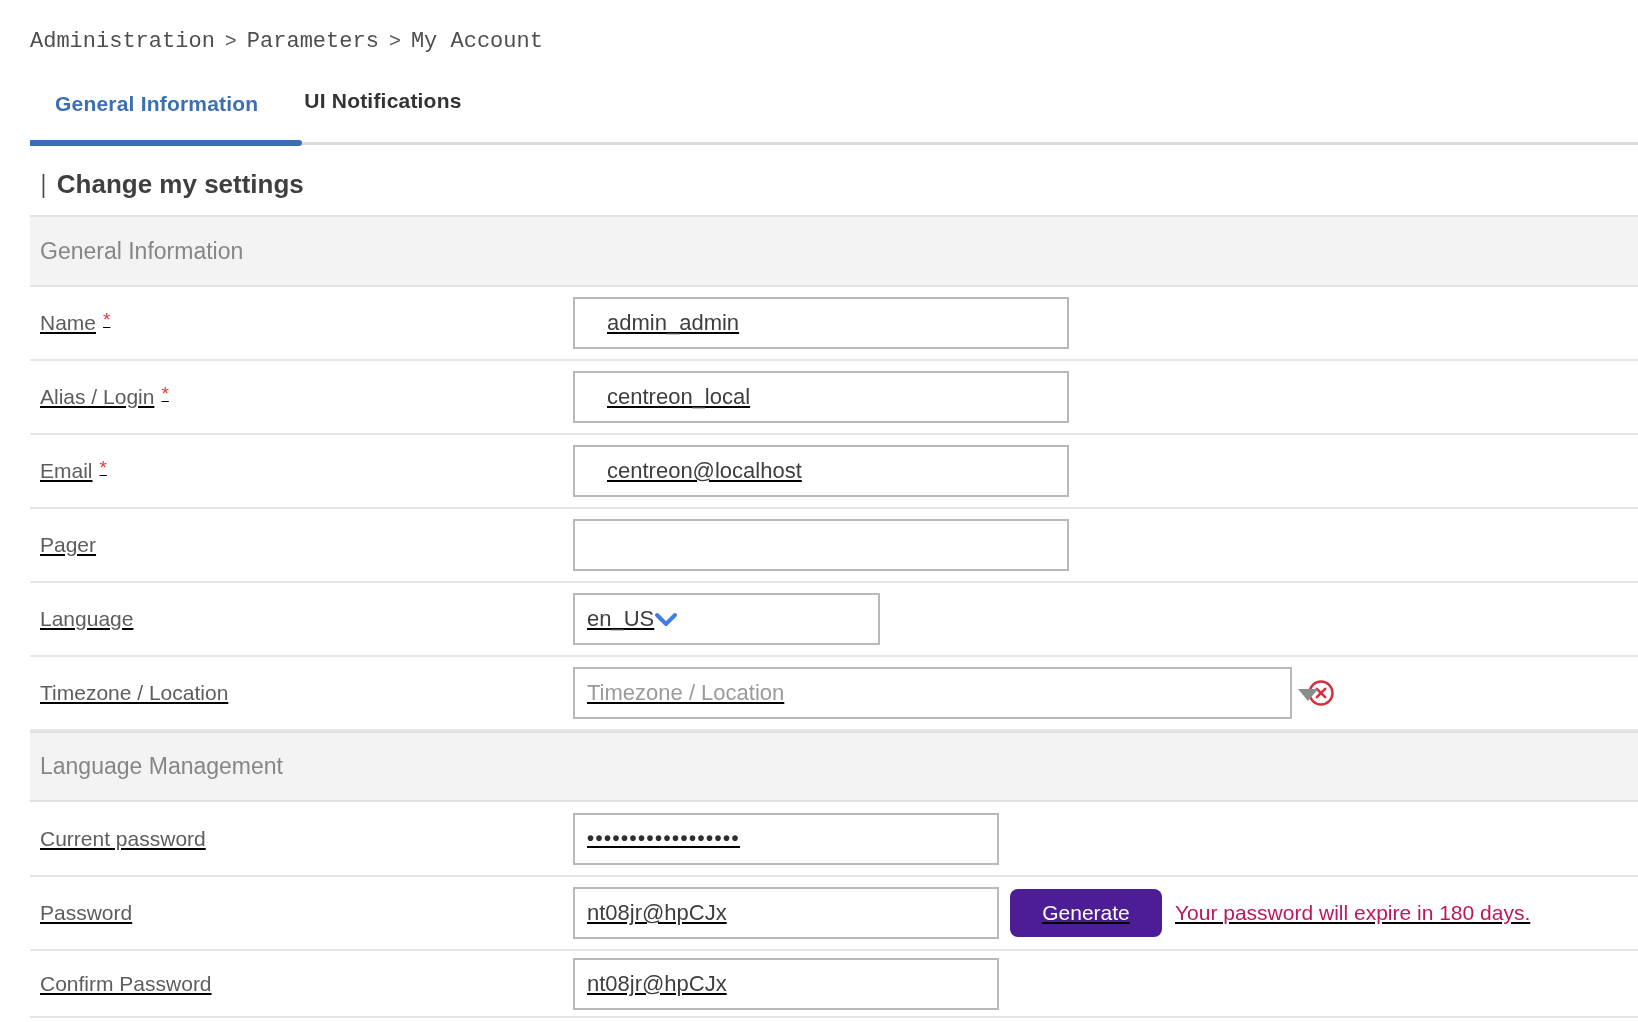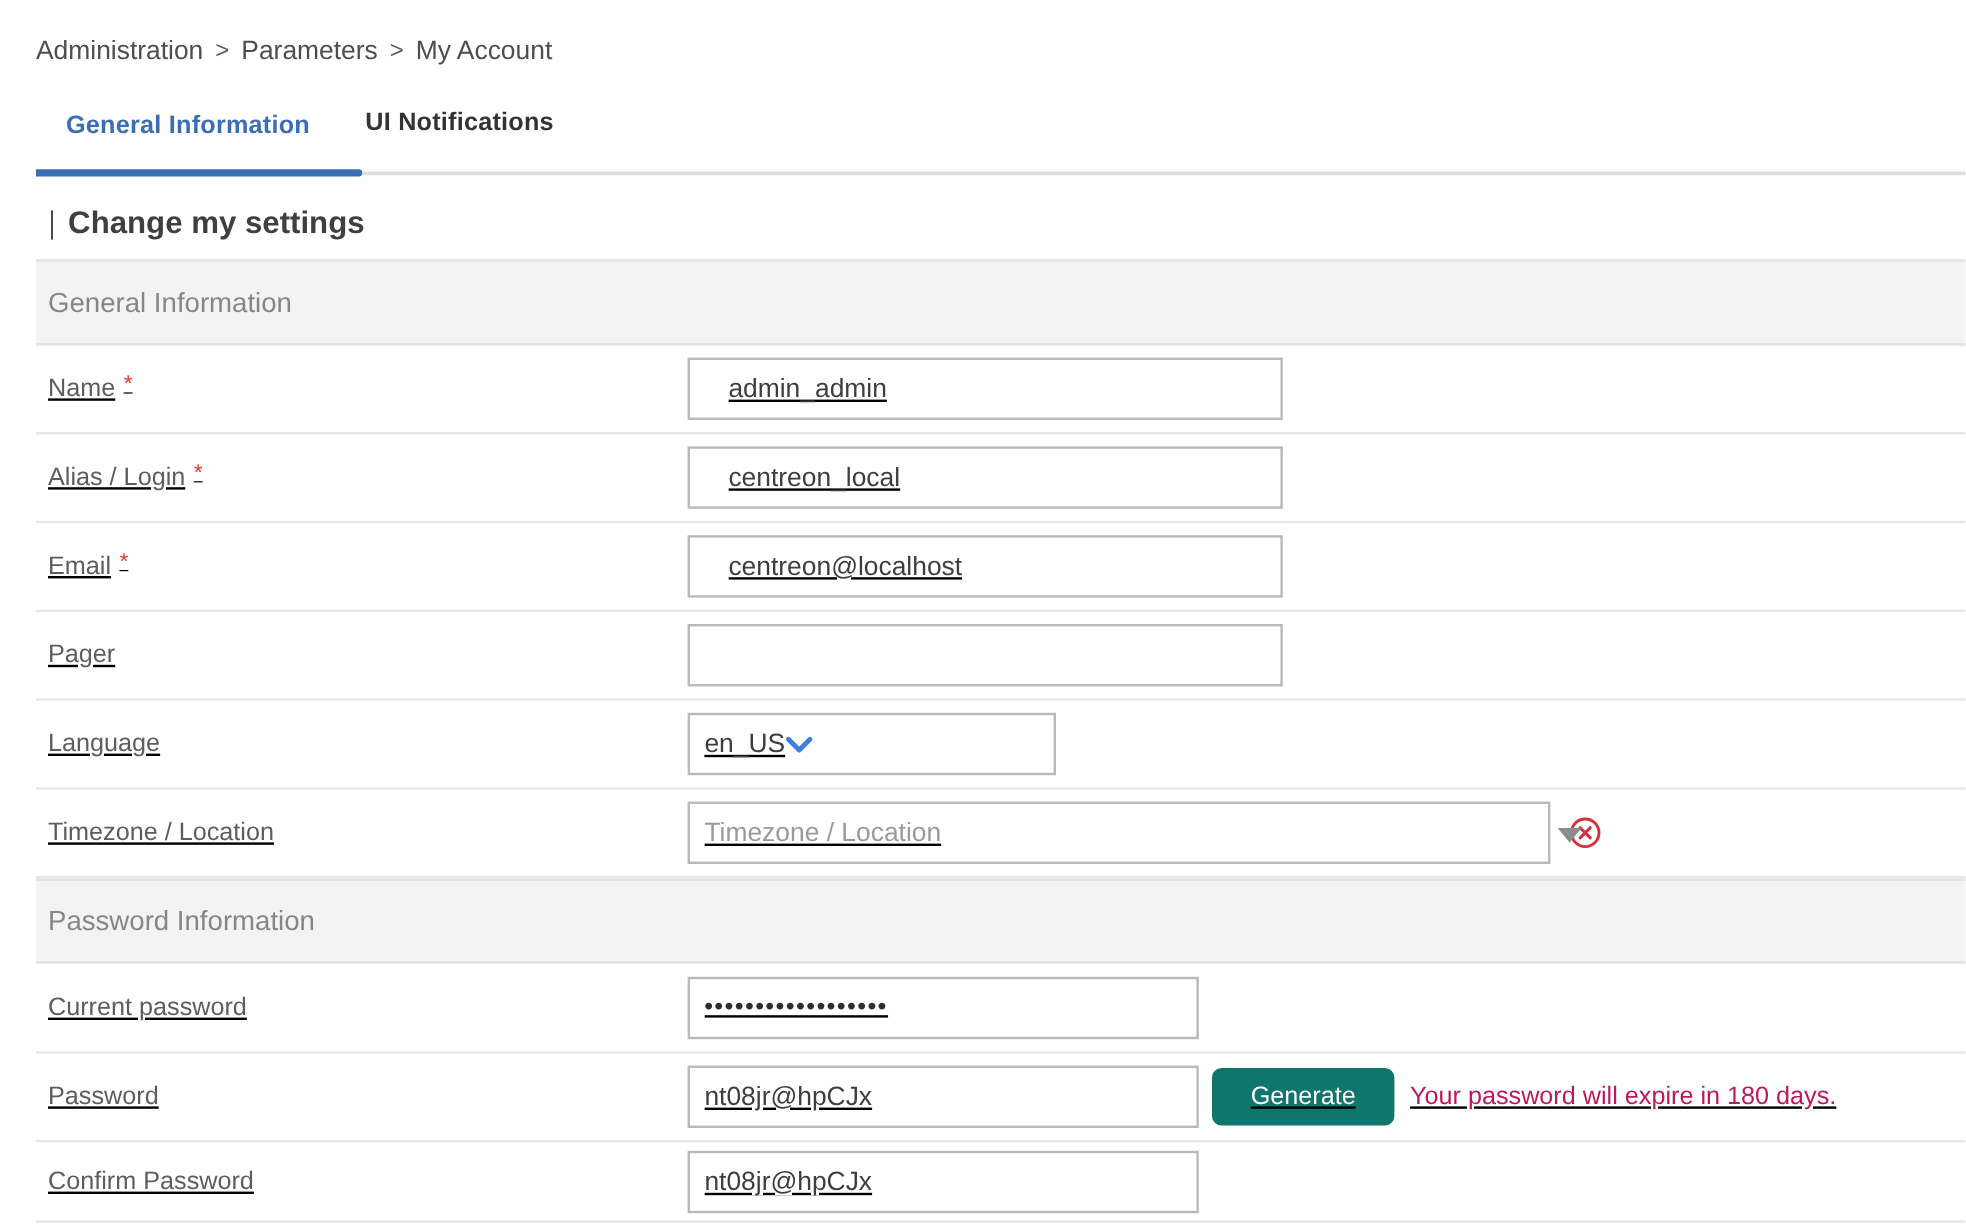--- a/index.html
+++ b/index.html
@@ -1,21 +1,21 @@
 <!DOCTYPE html>
 <html><head>
 <meta charset="utf-8">
 <style>
   * { margin:0; padding:0; box-sizing:border-box; }
   html,body { width:1638px; height:1022px; background:#ffffff;
     font-family:"Liberation Sans", sans-serif; overflow:hidden; }
 
   
   .breadcrumb { padding:29px 0 0 30px; font-size:22px; color:#555555;
-    display:flex; align-items:center; gap:10px; }
+    display:flex; align-items:center; gap:10px;font-family:Liberation Mono, monospace; }
   .crumb { color:#4e4e4e; cursor:pointer; }
   .crumb-sep { color:#5a5a5a; font-size:20px; }
 
   
   .tabbar { position:relative; margin-top:38px; height:57px; }
   .tab-labels { display:flex; gap:46px; padding-left:55px; }
   .tab { font-size:21px; font-weight:bold; letter-spacing:.2px; cursor:pointer; }
   .tab-active { color:#3b6eb4; }
   .tab-inactive { color:#333333; transform:translateY(-3px);text-align:right; }
   .underline-blue { position:absolute; left:30px; top:48px; width:272px; height:6px;
@@ -59,21 +59,21 @@
   .select-value { font-size:22px; color:#3e3e3e; }
 
   
   .combo-wrap { position:relative; display:flex; align-items:center; }
   .combo-arrow { position:absolute; right:18px; top:22px; width:0; height:0;
     border-left:10px solid transparent; border-right:10px solid transparent;
     border-top:12px solid #8c8c8c; cursor:pointer; }
   .clear-icon { margin-left:14px; cursor:pointer; display:flex; align-items:center; }
 
   
-  .btn-generate { margin-left:11px; width:152px; height:48px; background:#0f766e;
+  .btn-generate { margin-left:11px; width:152px; height:48px; background:#4c1d95;
     color:#ffffff; font-family:inherit; font-size:21px; border:none;
     border-radius:8px; cursor:pointer; }
   .expiry-msg { margin-left:13px; font-size:21px; color:#be185d; white-space:nowrap; }
 </style>
 </head>
 <body>
 
 <nav class="breadcrumb">
   <span class="crumb">Administration</span>
   <span class="crumb-sep">&gt;</span>
@@ -155,21 +155,21 @@
     <span class="clear-icon">
       <svg width="30" height="30" viewBox="0 0 30 30">
         <circle cx="15" cy="15" r="11.5" fill="none" stroke="#d62f3e" stroke-width="2.4"></circle>
         <path d="M10.8 10.8 L19.2 19.2 M19.2 10.8 L10.8 19.2" stroke="#d62f3e" stroke-width="2.6" stroke-linecap="round"></path>
       </svg>
     </span>
   </div>
 </div>
 
 <div class="section-bar" style="height:71px;">
-  <span>Password Information</span>
+  <span>Language Management</span>
 </div>
 
 <div class="form-row" style="height:75px;">
   <div class="row-label">
     <span>Current password</span>
   </div>
   <input class="text-input w-pwd masked" type="text" value="••••••••••••••••••" style="">
 </div>
 
 <div class="form-row">

